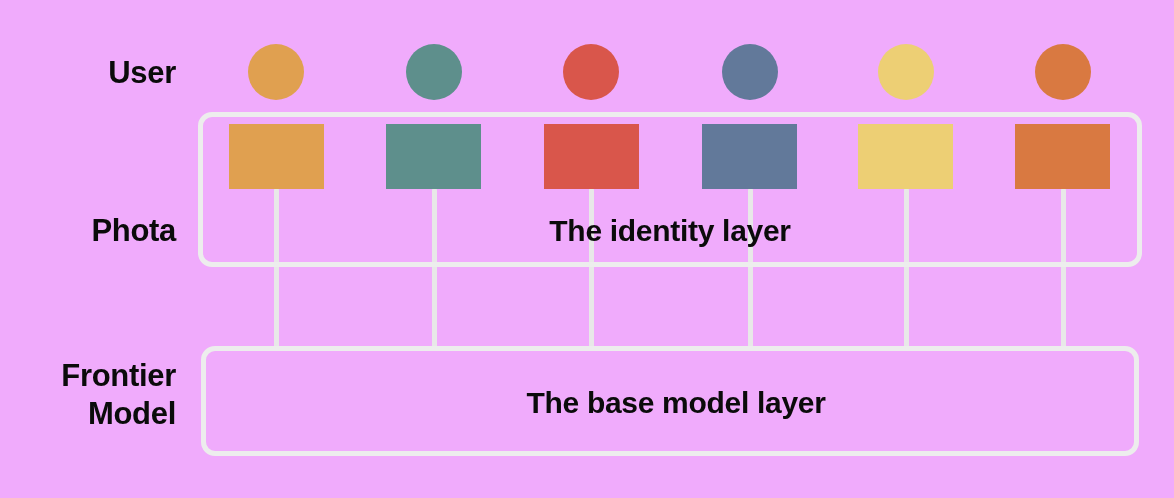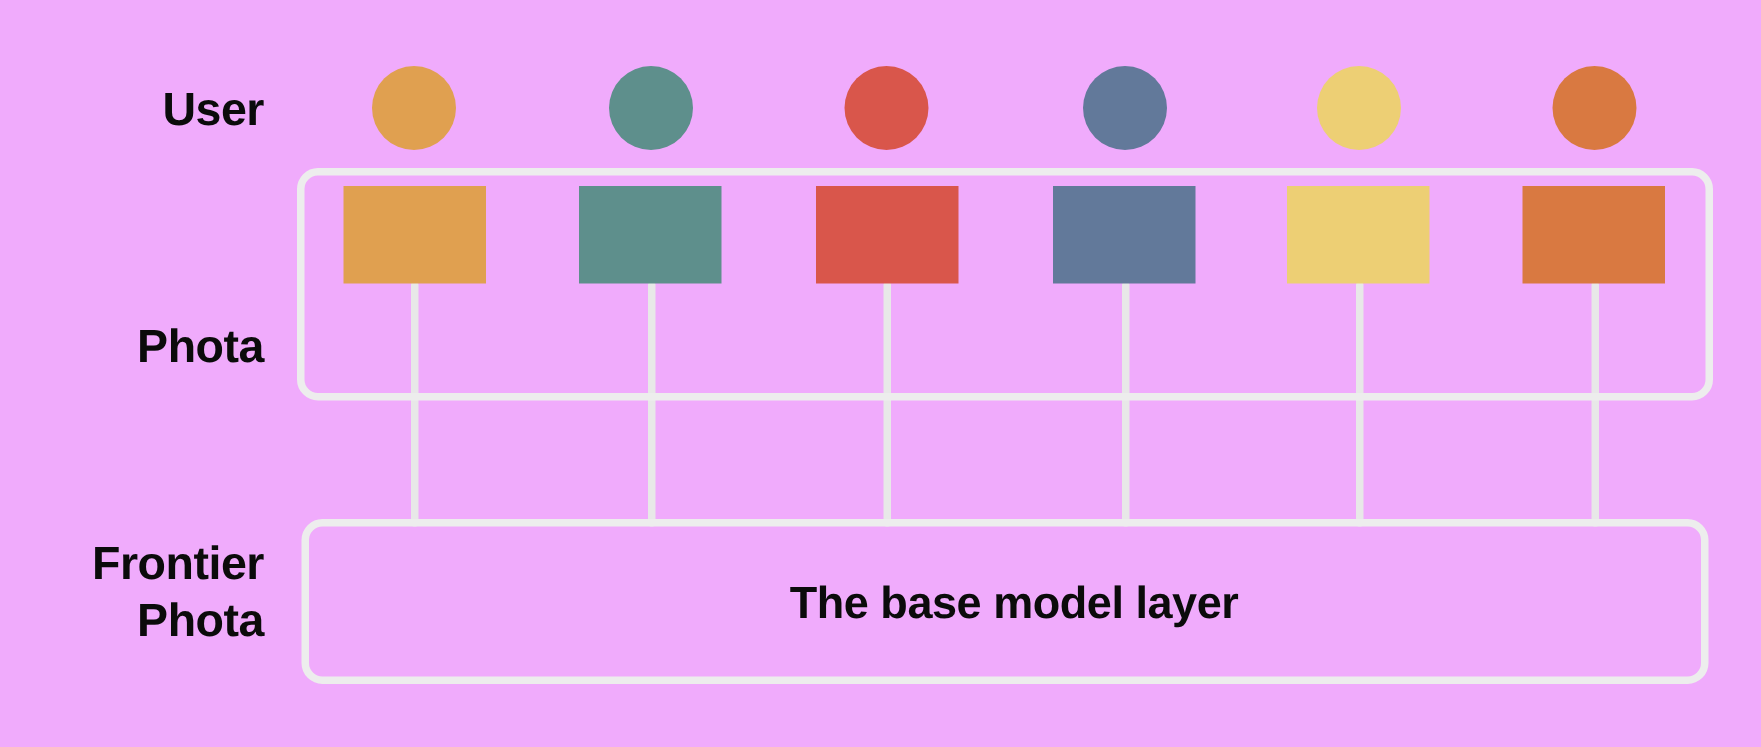--- a/index.html
+++ b/index.html
@@ -111,32 +111,33 @@
 </head>
 <body>
 
 <div id="stage">
 
   <div class="row-label" id="label-user">User</div>
 
   <div class="row-label" id="label-phota">Phota</div>
 
   <div class="row-label" id="label-frontier">Frontier
-Phota</div>
+Model</div>
 
   <div id="connector-layer">
       <div class="connector" style="left: 274px; top: 188px; height: 163px; background: rgb(232, 232, 232);"></div>
       <div class="connector" style="left: 432px; top: 188px; height: 163px; background: rgb(232, 232, 232);"></div>
       <div class="connector" style="left: 589px; top: 188px; height: 163px; background: rgb(232, 232, 232);"></div>
       <div class="connector" style="left: 748px; top: 188px; height: 163px; background: rgb(232, 232, 232);"></div>
       <div class="connector" style="left: 904px; top: 188px; height: 163px; background: rgb(232, 232, 232);"></div>
       <div class="connector" style="left: 1061px; top: 188px; height: 163px; background: rgb(232, 232, 232);"></div>
     </div>
 
   <div class="layer-box" id="identity-box"></div>
+  <div class="layer-caption" id="identity-caption">The identity layer</div>
 
   <div class="layer-box" id="base-box"></div>
   <div class="layer-caption" id="base-caption">The base model layer</div>
 
   <div id="agents-layer">
       <div class="agent-circle" style="left: 248px; background: rgb(224, 160, 80);"></div>
       <div class="agent-rect" style="left: 229px; background: rgb(224, 160, 80);"></div>
       <div class="agent-circle" style="left: 406px; background: rgb(94, 143, 140);"></div>
       <div class="agent-rect" style="left: 386px; background: rgb(94, 143, 140);"></div>
       <div class="agent-circle" style="left: 563px; background: rgb(217, 86, 75);"></div>

